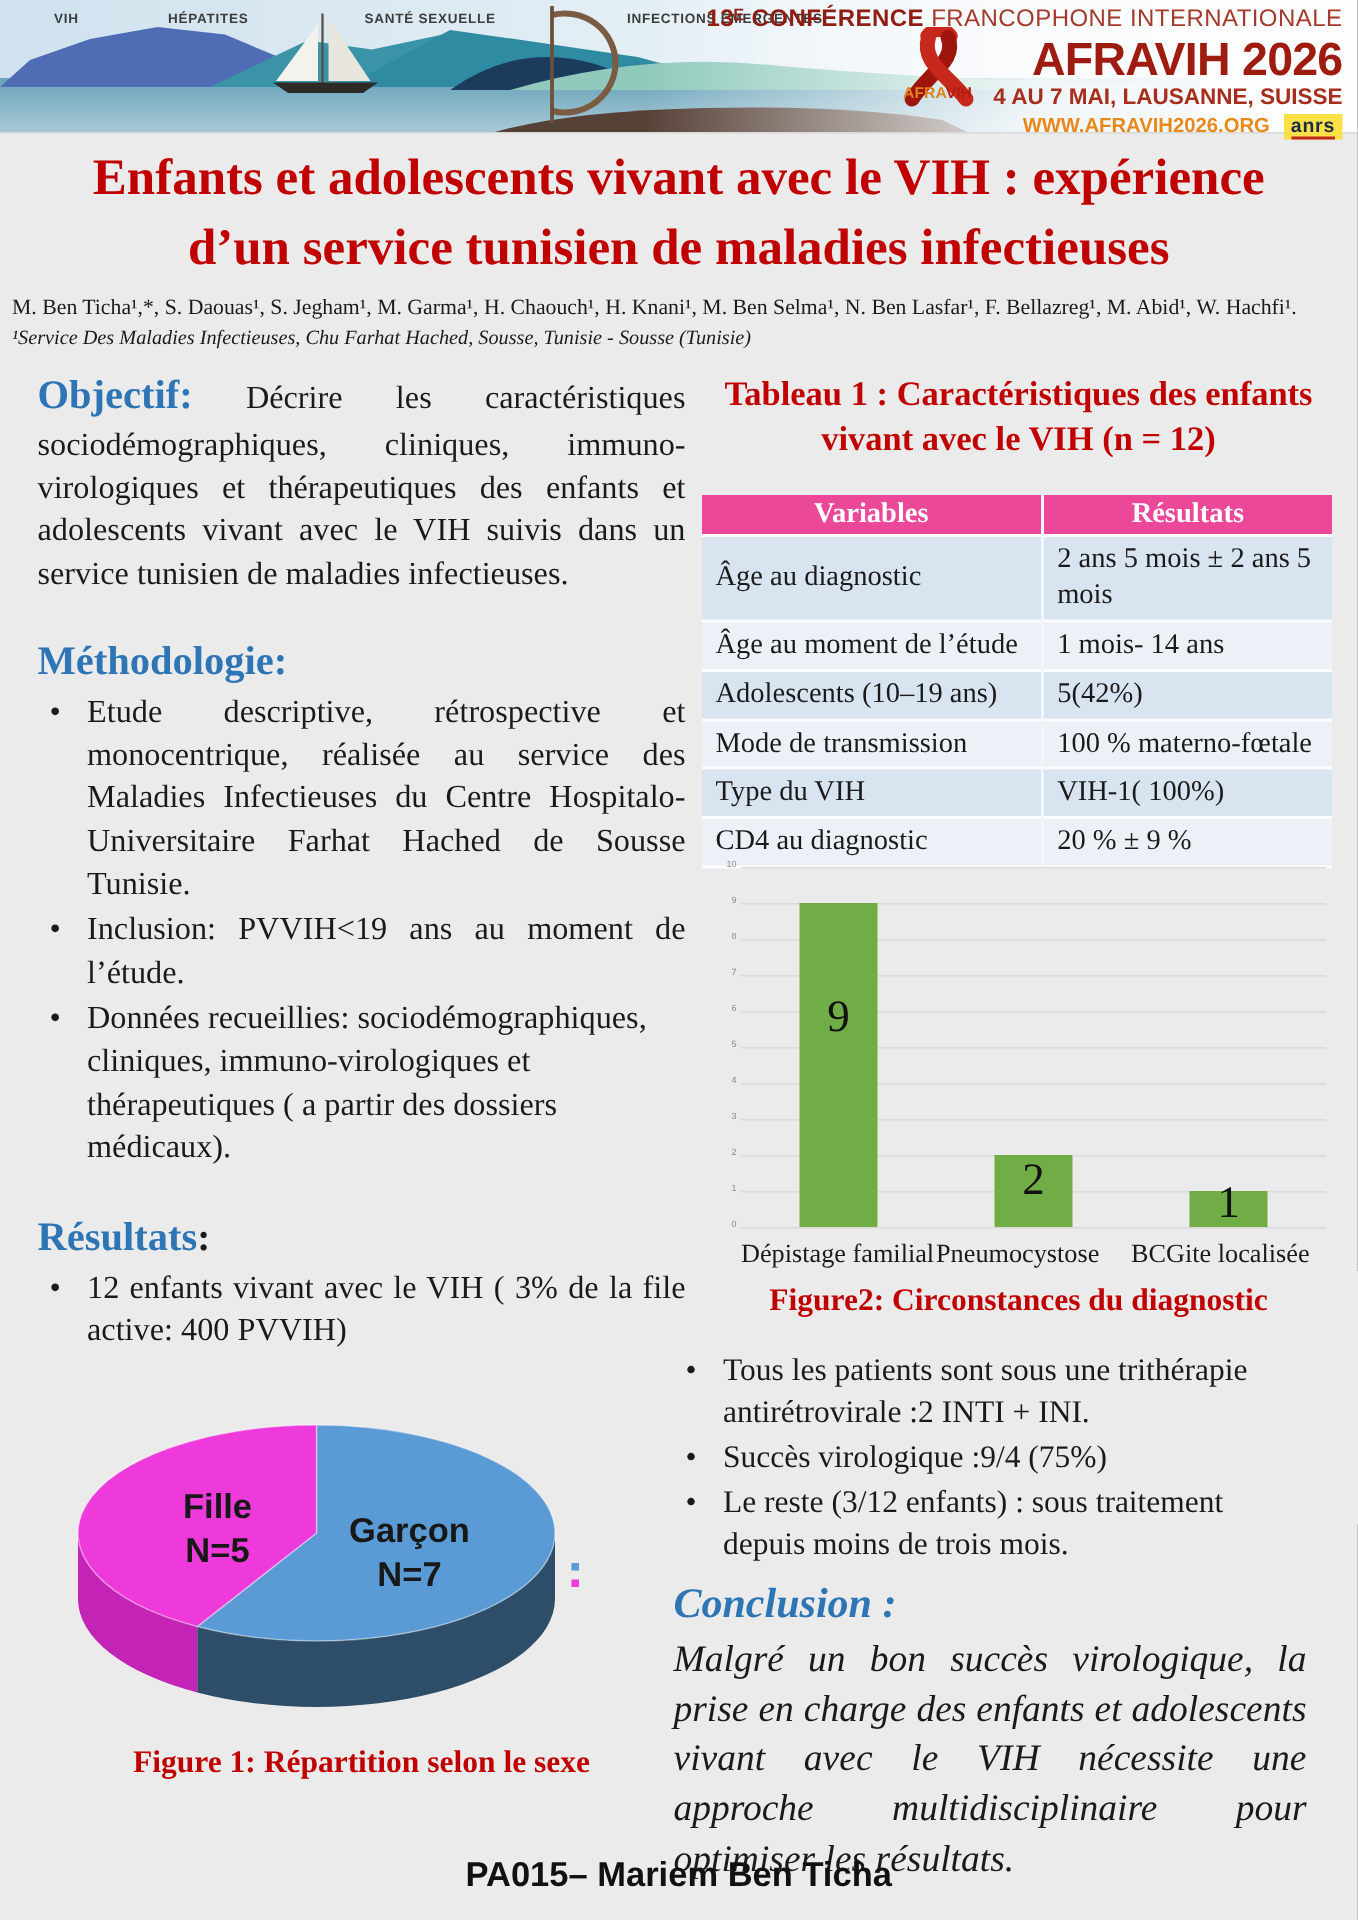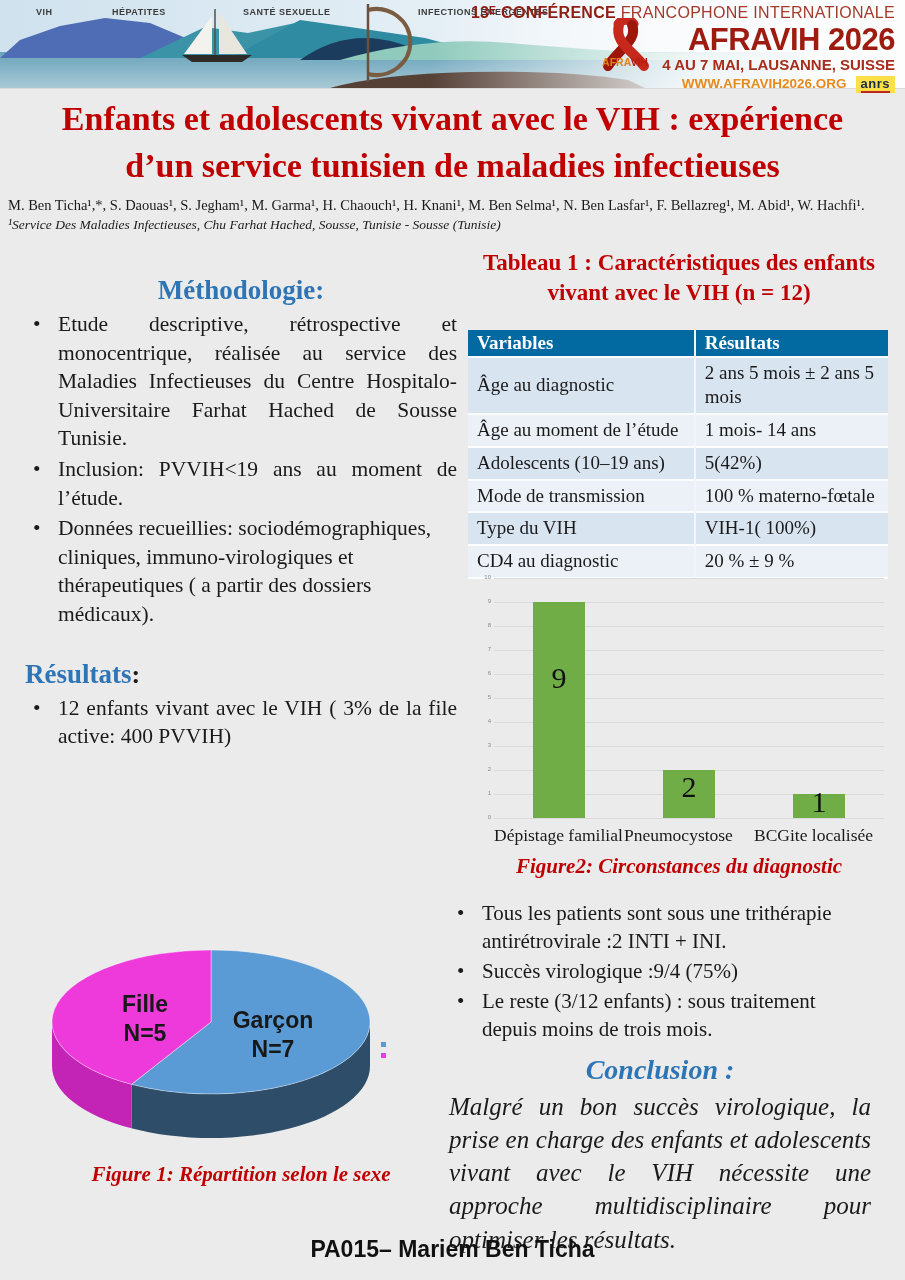--- a/index.html
+++ b/index.html
@@ -23,55 +23,55 @@
   .ribbon-wrap{position:absolute;left:598px;top:18px;width:54px;height:56px;}
   .ribbon-label{position:absolute;left:594px;top:56px;width:62px;text-align:center;
                 font-family:"Liberation Sans",sans-serif;font-size:10.5px;font-weight:800;}
   .ribbon-label .o{color:#e0801f}.ribbon-label .r{color:#b51d12}
   
   .title-block{position:absolute;left:0;top:96px;width:905px;text-align:center;
                color:#c00000;font-weight:bold;font-size:34px;line-height:1.38;white-space:nowrap;}
   .authors{position:absolute;left:8px;top:197px;width:893px;font-size:14.5px;}
   .affiliation{position:absolute;left:8px;top:217px;width:700px;font-size:13.5px;font-style:italic;}
   
-  .h-blue{color:#2e75b6;font-weight:bold;font-size:27px;text-align:center;}
+  .h-blue{color:#2e75b6;font-weight:bold;font-size:27px;}
   .h-colon{color:#1a1a1a;font-weight:bold;font-size:26px;}
   .body-par{font-size:21.5px;line-height:1.33;margin:0;}
   .justify{text-align:justify;}
   ul.poster-list{list-style:none;margin:4px 0 0 0;padding:0;font-size:21.5px;line-height:1.33;}
   ul.poster-list li{position:relative;padding-left:33px;margin-bottom:2px;}
   ul.poster-list li::before{content:"\2022";position:absolute;left:8px;top:0;}
   
   .col-left{position:absolute;left:25px;top:246px;width:432px;}
   .meth-head{margin-top:29px;}
   .res-head{margin-top:30px;}
   .col-right{position:absolute;left:468px;top:248px;width:422px;}
   .tab-title{color:#c00000;font-weight:bold;font-size:23px;line-height:1.3;text-align:center;margin:0 auto;max-width:410px;}
   
   table.t1{border-collapse:collapse;width:420px;margin-top:22px;font-size:19px;}
-  table.t1 th{background:#0369a1;color:#fff;font-weight:bold;text-align:left;padding:2px 9px;font-size:19px;}
+  table.t1 th{background:#ec4899;color:#fff;font-weight:bold;text-align:center;padding:2px 9px;font-size:19px;}
   table.t1 td{padding:3px 9px;line-height:1.3;}
   table.t1 td:first-child,table.t1 th:first-child{width:54%;border-right:2px solid #f2f5f9;}
   table.t1 tbody tr:nth-child(odd) td{background:#d9e4f1;}
   table.t1 tbody tr:nth-child(even) td{background:#ecf1f8;}
   table.t1 tr{border-bottom:2px solid #fbfcfe;}
   
   .figure2{position:absolute;left:468px;top:578px;width:422px;}
   .bar-plot{position:relative;margin-left:26px;width:390px;height:240px;}
   .gridline{position:absolute;left:0;width:100%;height:1px;background:#dadada;}
   .ytick{position:absolute;left:-16px;width:13px;text-align:right;font-size:6px;color:#8a8a8a;
          font-family:"Liberation Sans",sans-serif;}
   .bar-slots{position:absolute;left:0;top:0;width:100%;height:100%;display:flex;}
   .bar-slot{flex:1;position:relative;}
   .bar{position:absolute;bottom:0;left:50%;transform:translateX(-50%);width:52px;background:#70ad47;}
   .bar-label{position:absolute;top:35%;left:50%;transform:translate(-50%,-50%);
              font-size:30px;color:#111;font-family:"Liberation Serif",serif;}
   .cat-row{display:flex;margin-left:26px;width:390px;margin-top:7px;}
   .cat{flex:1;text-align:left;font-size:17.5px;}
-  .fig-caption{color:#c00000;font-weight:bold;font-size:21px;text-align:center;margin-top:8px;font-style:italic;}
+  .fig-caption{color:#c00000;font-weight:bold;font-size:21px;text-align:center;margin-top:8px;}
   
   .right-text{position:absolute;left:449px;top:896px;width:422px;}
   .right-text ul.poster-list{font-size:21px;}
   .concl-head{margin-top:10px;font-size:28px;font-style:italic;}
   .concl-par{font-size:25px;margin-top:4px;font-style:italic;}
   
   .figure1{position:absolute;left:25px;top:938px;width:432px;}
   .pie-svg{display:block;width:432px;height:208px;}
   .pie-label{position:absolute;text-align:center;font-family:"Liberation Sans",sans-serif;
              font-weight:bold;font-size:23px;color:#181818;line-height:1.25;}
@@ -146,20 +146,21 @@
   </div>
 
   <div class="title-block">
     <div>Enfants et adolescents vivant avec le VIH : expérience</div>
     <div>d’un service tunisien de maladies infectieuses</div>
   </div>
   <div class="authors">M. Ben Ticha¹,*, S. Daouas¹, S. Jegham¹, M. Garma¹, H. Chaouch¹, H. Knani¹, M. Ben Selma¹, N. Ben Lasfar¹, F. Bellazreg¹, M. Abid¹, W. Hachfi¹.</div>
   <div class="affiliation">¹Service Des Maladies Infectieuses, Chu Farhat Hached, Sousse, Tunisie - Sousse (Tunisie)</div>
 
   <div class="col-left">
+    <p class="body-par justify"><span class="h-blue">Objectif:</span> <span>Décrire les caractéristiques sociodémographiques, cliniques, immuno-virologiques et thérapeutiques des enfants et adolescents vivant avec le VIH suivis dans un service tunisien de maladies infectieuses.</span></p>
 
     <div class="h-blue meth-head">Méthodologie:</div>
     <ul class="poster-list">
       <li class="justify">Etude descriptive, rétrospective et monocentrique, réalisée au service des Maladies Infectieuses du Centre Hospitalo-Universitaire Farhat Hached de Sousse Tunisie.</li>
       <li class="justify">Inclusion: PVVIH&lt;19 ans au moment de l’étude.</li>
       <li>Données recueillies: sociodémographiques, cliniques, immuno-virologiques et thérapeutiques ( a partir des dossiers médicaux).</li>
     </ul>
 
     <div class="res-head"><span class="h-blue">Résultats</span><span class="h-colon">:</span></div>
     <ul class="poster-list">

